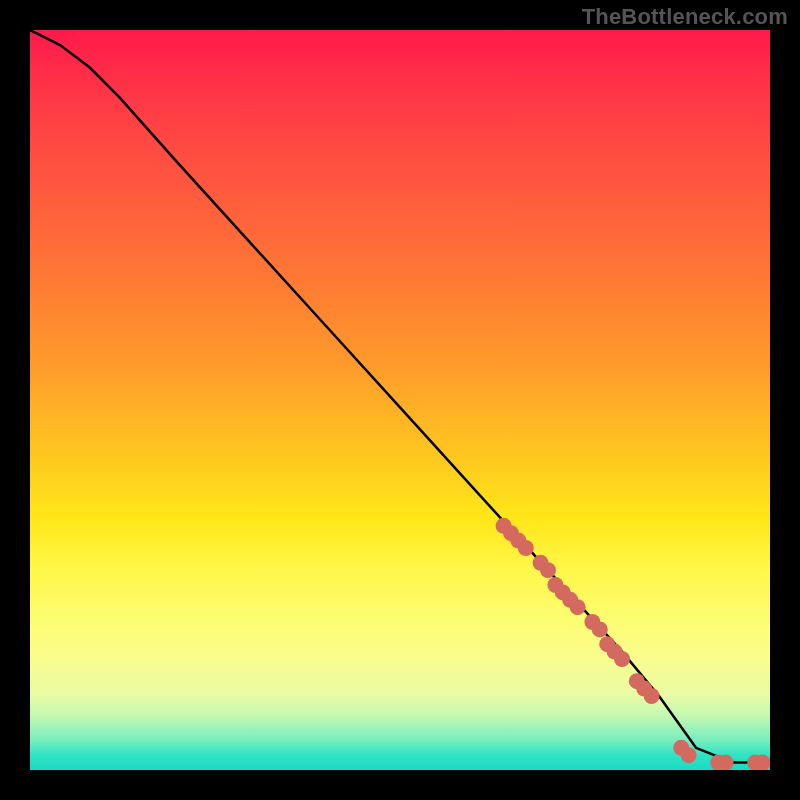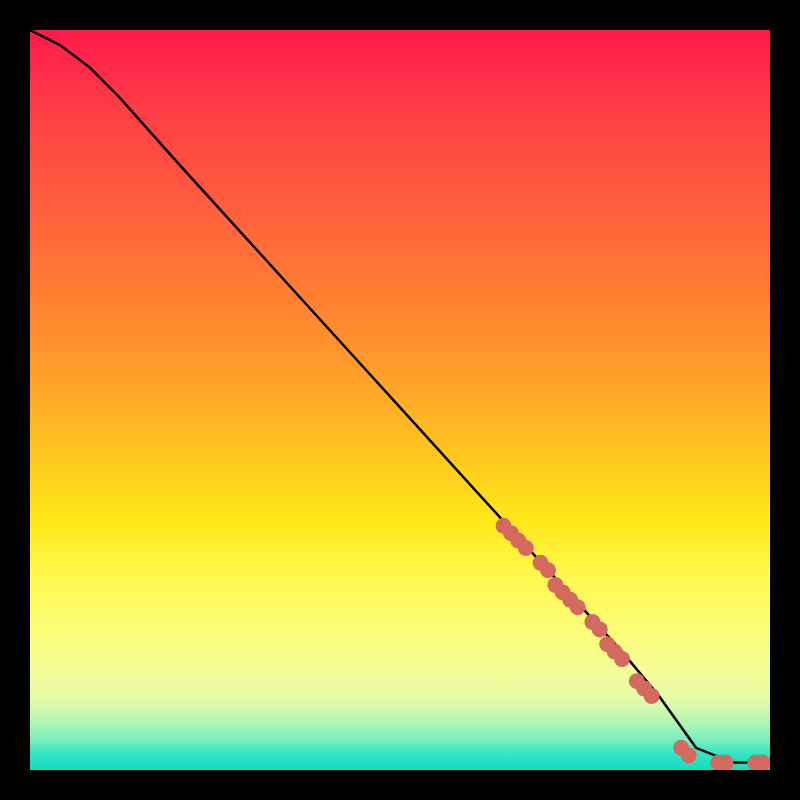--- a/index.html
+++ b/index.html
@@ -58,20 +58,21 @@
     top: 0;
     width: 740px;
     height: 740px;
     pointer-events: none;
   }
 </style>
 </head>
 <body>
 
 <div class="frame">
+  <div class="watermark">TheBottleneck.com</div>
   <div class="plot">
     <svg class="curve" viewBox="0 0 740 740">
       <g id="svg-content">
           <path d="M0.0 0.0 L29.6 14.8 L59.2 37.0 L88.8 66.6 L148.0 133.2 L222.0 214.6 L296.0 296.0 L370.0 377.4 L444.0 458.8 L518.0 540.2 L592.0 621.6 L629.0 666.0 L666.0 717.8 L703.0 732.6 L740.0 732.6 " fill="none" stroke="#000" stroke-width="2.5" stroke-linecap="round" stroke-linejoin="round"></path>
           <circle cx="473.6" cy="495.8" r="8" fill="#d46a5f"></circle>
           <circle cx="481.0" cy="503.2" r="8" fill="#d46a5f"></circle>
           <circle cx="488.4" cy="510.6" r="8" fill="#d46a5f"></circle>
           <circle cx="495.8" cy="518.0" r="8" fill="#d46a5f"></circle>
           <circle cx="510.6" cy="532.8" r="8" fill="#d46a5f"></circle>
           <circle cx="518.0" cy="540.2" r="8" fill="#d46a5f"></circle>

